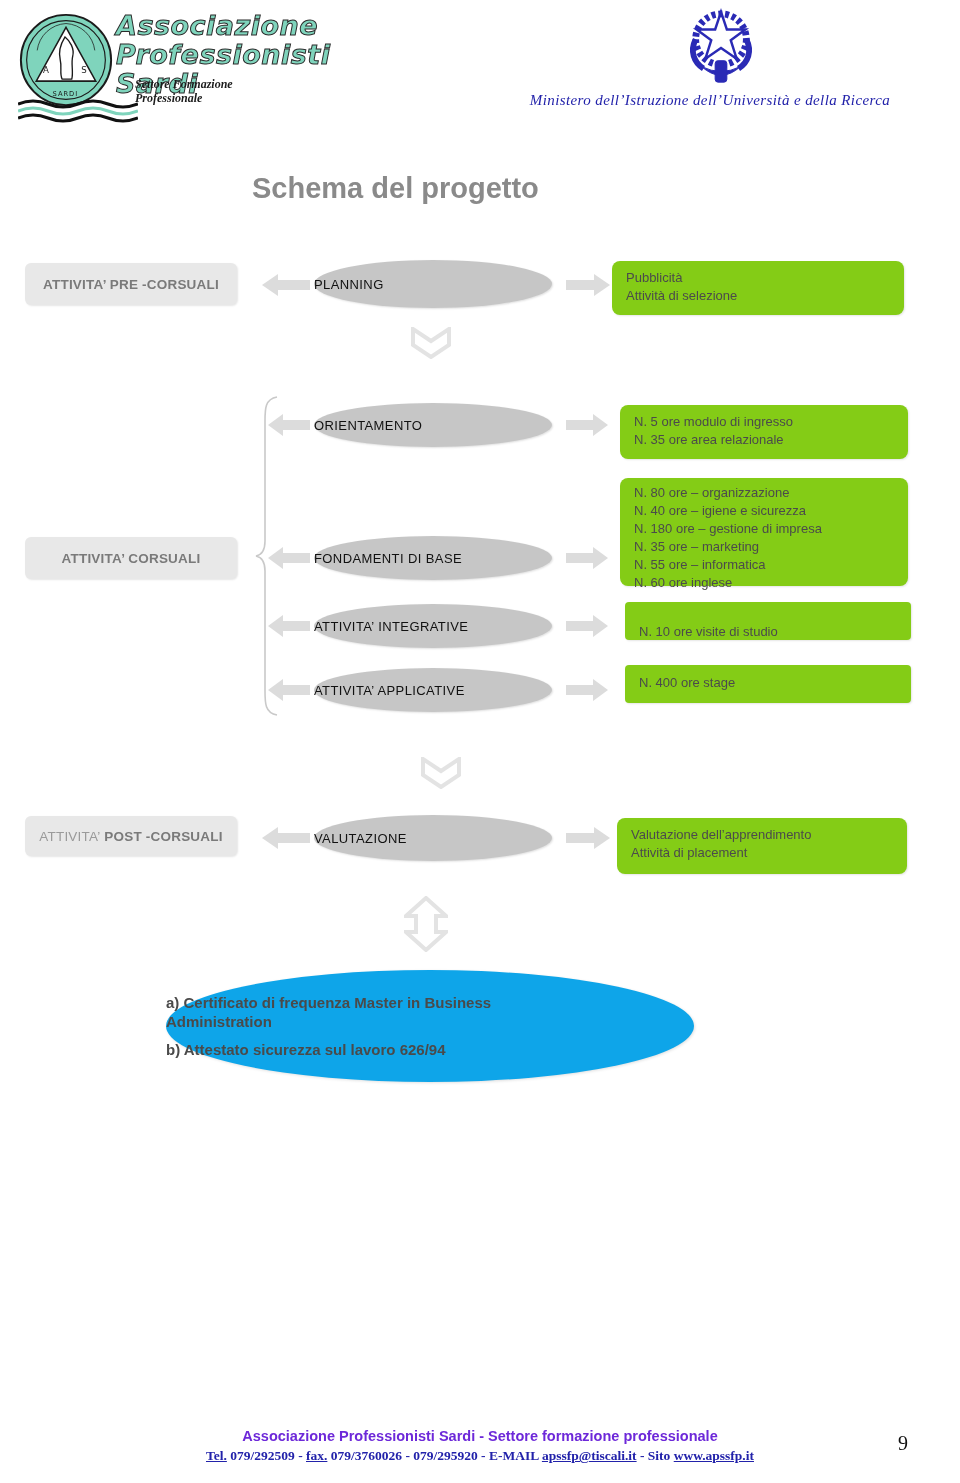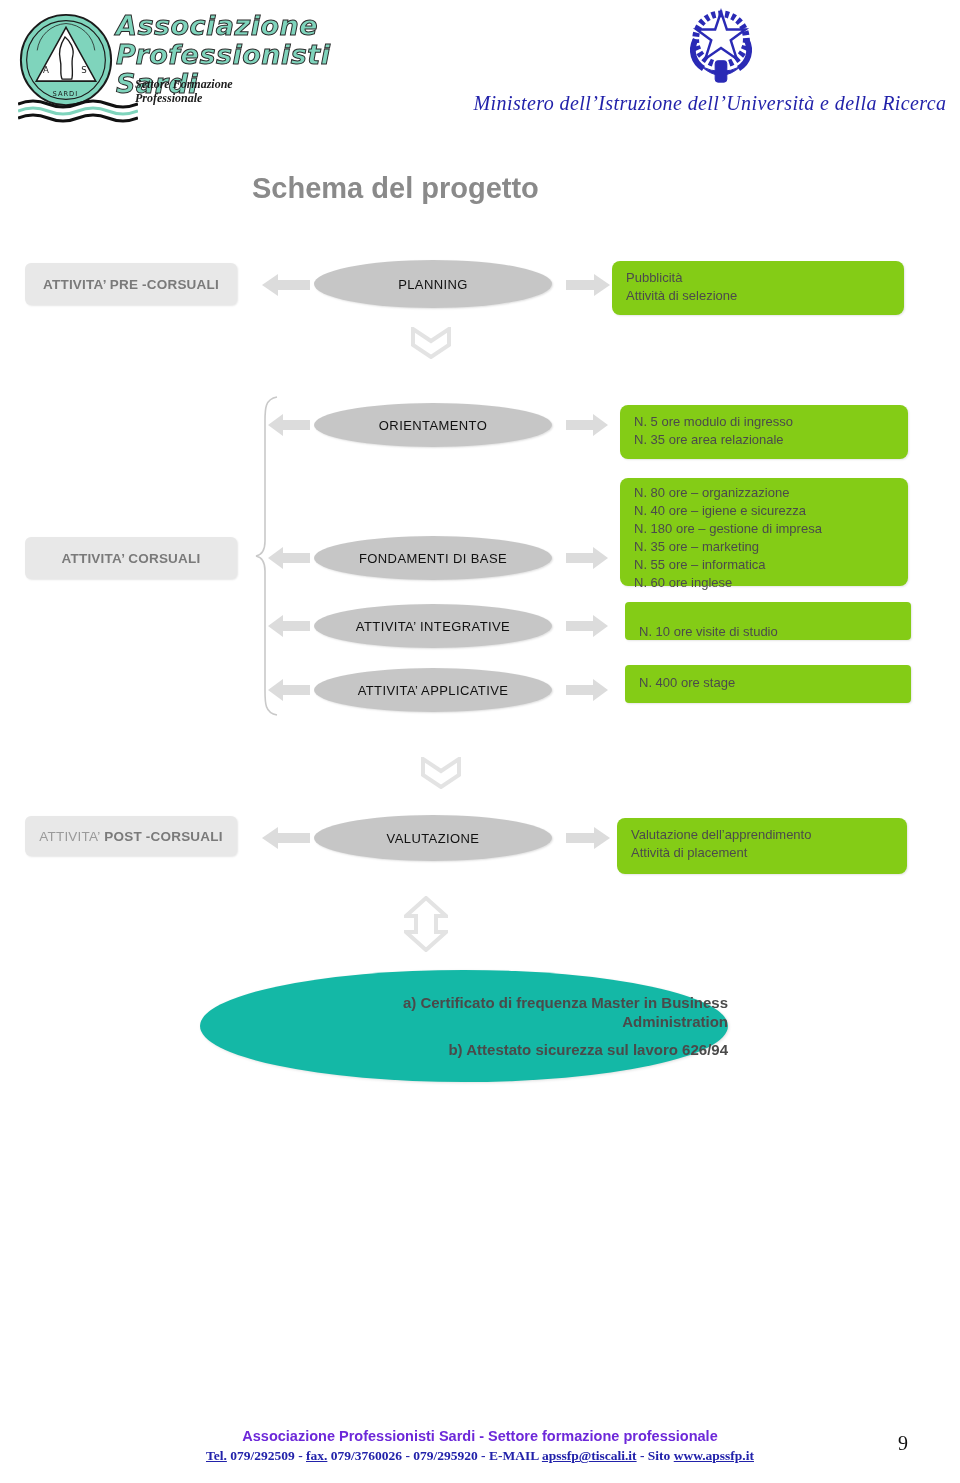--- a/index.html
+++ b/index.html
@@ -28,59 +28,59 @@
     font-family:Liberation Serif, serif;font-weight:bold;font-style:italic;
     font-size:12px;color:#1b1b1b;line-height:1.15;
   }
   .waves{position:absolute;left:8px;top:92px;width:120px;height:26px;}
 
   .logo-minist{position:absolute;left:460px;top:0px;width:500px;height:130px;}
   .emblem{position:absolute;left:222px;top:4px;width:78px;height:90px;}
   .minist-text{
     position:absolute;left:0px;top:92px;width:500px;text-align:center;
     font-family:"Liberation Serif",serif;font-style:italic;
-    font-size:20px;color:#2222aa;letter-spacing:0.4px;white-space:nowrap;
+    font-size:15px;color:#2222aa;letter-spacing:0.4px;white-space:nowrap;
   }
 
   
   .title{
     position:absolute;left:252px;top:172px;
     font-size:29px;font-weight:bold;color:#8a8a8a;letter-spacing:0px;
   }
 
   
   .lbox{
     position:absolute;background:#e8e8e8;border-radius:6px;
     display:flex;align-items:center;justify-content:center;
     color:#7a7a7a;font-weight:bold;font-size:13.5px;letter-spacing:0.2px;
     box-shadow:1px 1px 2px rgba(0,0,0,0.10);
   }
   .lbox .thin{font-weight:normal;color:#9a9a9a;}
   .ellipse{
     position:absolute;background:#c6c6c6;border-radius:50%;
-    display:flex;align-items:center;justify-content:center;
+    display:flex;align-items:center;
     color:#111;font-size:13px;letter-spacing:0.4px;
     box-shadow:1px 1px 2px rgba(0,0,0,0.12);
   }
   .obox{
     position:absolute;background:#84cc16;border-radius:8px;
     color:#4b4b4b;font-size:13px;line-height:1.38;
     padding:8px 14px;box-sizing:border-box;
     box-shadow:1px 1px 2px rgba(0,0,0,0.10);
   }
   .obox.flat{border-radius:4px;}
   .arrow{position:absolute;}
   .brace{position:absolute;}
   .chev{position:absolute;}
 
   
   .big-ellipse{
-    position:absolute;left:200px;top:970px;width:528px;height:112px;
-    background:#14b8a6;border-radius:50%;
-    display:flex;flex-direction:column;align-items:flex-end;justify-content:center;
+    position:absolute;left:166px;top:970px;width:528px;height:112px;
+    background:#0ea5e9;border-radius:50%;
+    display:flex;flex-direction:column;align-items:flex-start;justify-content:center;
     box-shadow:1px 1px 3px rgba(0,0,0,0.12);
   }
   .big-ellipse div{
     color:#4a4a4a;font-weight:bold;font-size:15px;text-align:center;
     line-height:1.3;
   }
   .be-gap{height:8px;}
 
   
   .footer{position:absolute;left:0;top:1428px;width:960px;}

